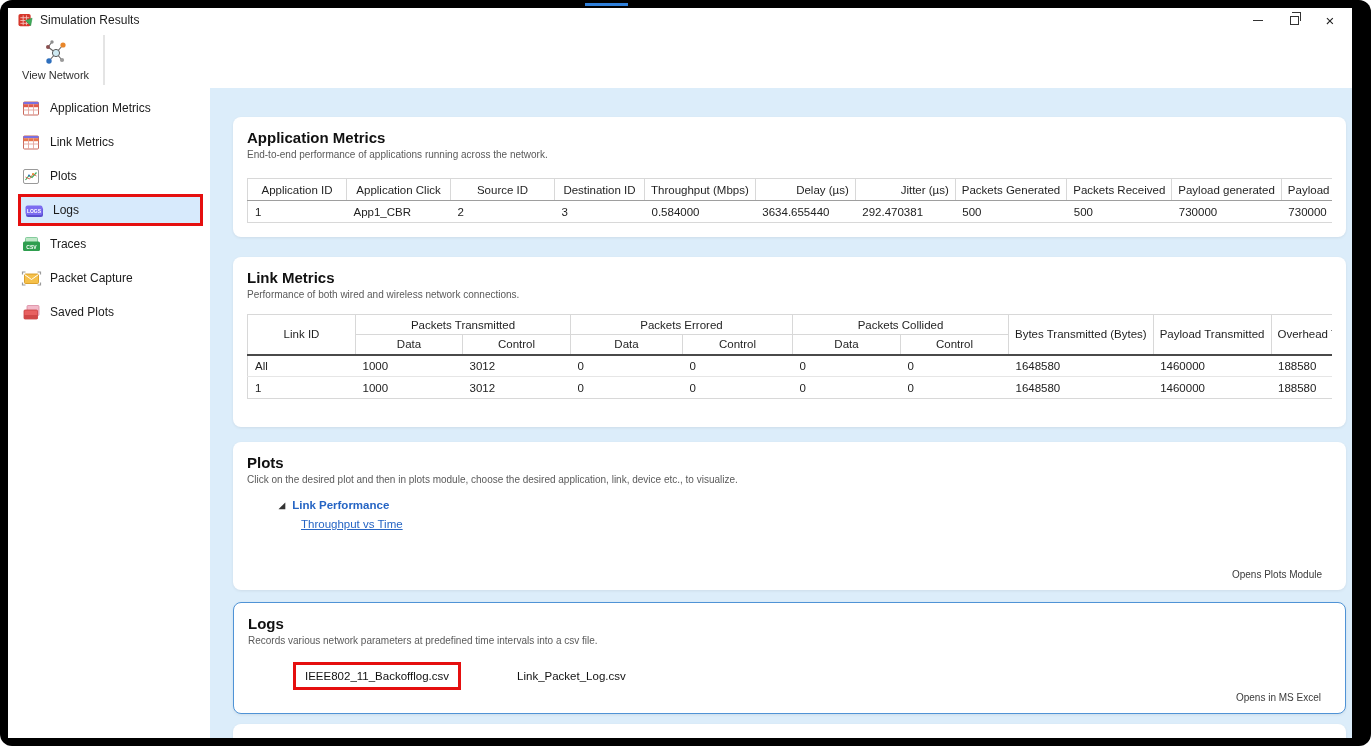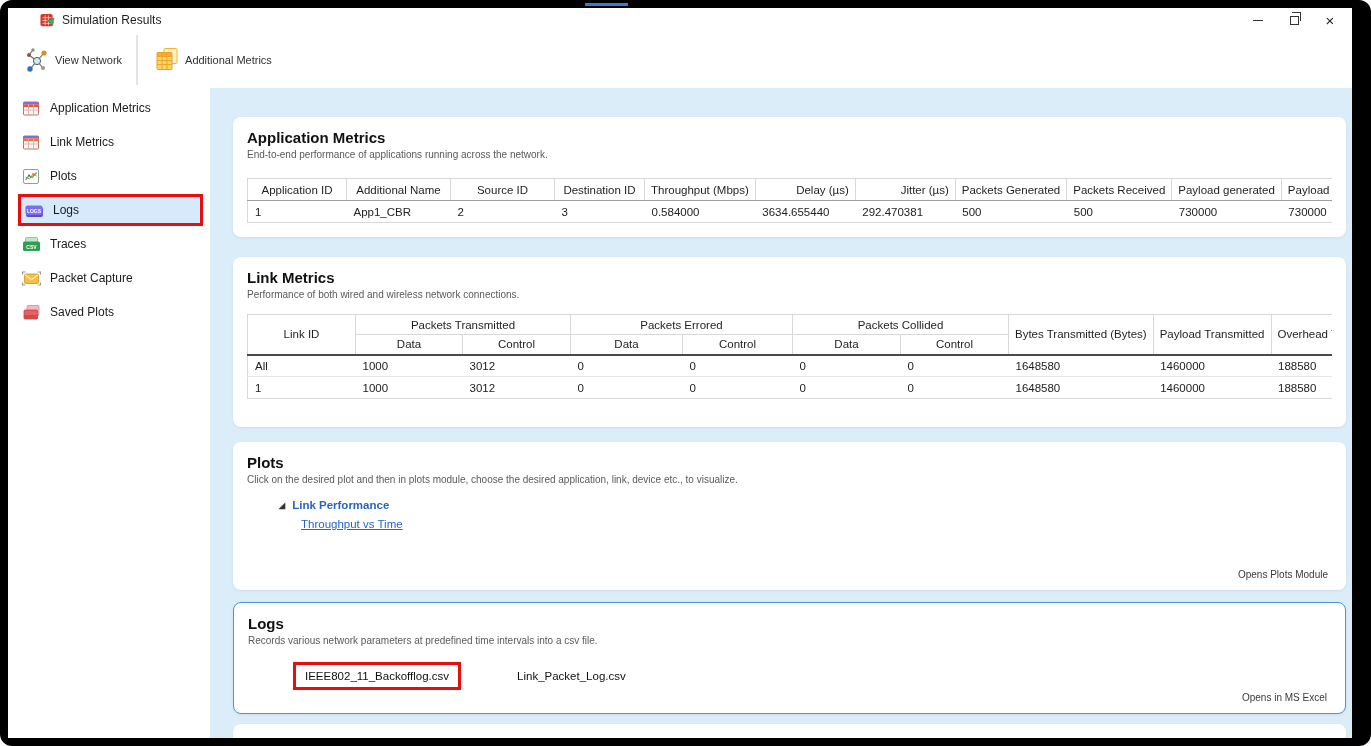--- a/index.html
+++ b/index.html
@@ -2,33 +2,33 @@
 <html><head>
 <meta charset="utf-8">
 <style>
   * { margin:0; padding:0; box-sizing:border-box; }
   html,body { width:1371px; height:746px; background:#ffffff; font-family:"Liberation Sans", sans-serif; }
   .frame { position:relative; width:1371px; height:746px; background:#000; border-radius:12px; overflow:hidden; }
   .top-dash { position:absolute; left:585px; top:3px; width:43px; height:3px; background:#2f7fd9; z-index:5; }
   .window { position:absolute; left:8px; top:8px; width:1344px; height:730px; background:#fff; overflow:hidden; }
 
   
-  .title-bar { height:24px; display:flex; align-items:center; padding-left:10px; background:#fff; position:relative;margin-left:22px; }
+  .title-bar { height:24px; display:flex; align-items:center; padding-left:10px; background:#fff; position:relative; }
   .app-ico { width:15px; height:15px; margin-right:7px; flex:0 0 auto; }
   .win-title { font-size:12px; color:#1c1c1c; }
   .win-controls { position:absolute; right:4px; top:0; height:24px; display:flex; }
   .win-btn { width:36px; height:24px; display:flex; align-items:center; justify-content:center; cursor:default; }
   .glyph-min { width:10px; border-top:1.4px solid #333; display:block; }
   .glyph-restore { position:relative; width:9px; height:9px; border:1.2px solid #333; background:#fff; }
   .glyph-restore::before { content:""; position:absolute; left:1.6px; top:-4.2px; width:8px; height:8px; border-top:1.2px solid #333; border-right:1.2px solid #333; }
   .glyph-close { font-size:15px; color:#222; line-height:1; }
 
   
   .toolbar { height:56px; display:flex; align-items:stretch; background:#fff; }
-  .tb-btn { display:flex; flex-direction:row; align-items:center; justify-content:center; gap:3px; padding:0 14px; min-width:92px; }
+  .tb-btn { display:flex; flex-direction:column; align-items:center; justify-content:center; gap:3px; padding:0 14px; min-width:92px; }
   .tb-btn .lbl { font-size:11px; color:#303030; white-space:nowrap; }
   .tb-sep { width:1px; background:#e4e4e4; margin:3px 0; }
 
   
   .body-row { display:flex; height:652px; }
   .sidebar { width:202px; background:#fff; padding-top:4px; flex:0 0 auto; }
   .side-item { height:32px; margin-bottom:2px; display:flex; align-items:center; gap:8px; padding-left:13px; font-size:12px; color:#1a1a1a; }
   .side-item .ico { width:21px; height:17px; flex:0 0 auto; }
   .side-item.active { height:32px; margin-left:10px; margin-right:7px; padding-left:3px; background:#d7eafc; border:3px solid #e50f0f; }
 
@@ -48,21 +48,21 @@
   table.mtable td { height:22px; padding:0 7px; white-space:nowrap; overflow:hidden; border-top:1px solid #e6e6e6; text-align:left; }
   table.app-t th { border-bottom:1px solid #9e9e9e; }
   .al-c { text-align:center; } .al-l { text-align:left; } .al-r { text-align:right; }
   table.link-t tr.subrow th, table.link-t th.deep { border-bottom:2px solid #4a4a4a; }
   table.link-t th.grp { border-bottom:1px solid #d8d8d8; }
 
   .tree { margin-top:14px; }
   .tree-group { margin-left:32px; display:flex; align-items:center; gap:7px; font-size:11.5px; font-weight:700; color:#2665c4; }
   .expander { font-size:8px; color:#333; }
   .tree-item { margin-left:54px; margin-top:7px; font-size:11.5px; color:#2665c4; text-decoration:underline; display:inline-block; }
-  .foot-note { position:absolute; right:18px; bottom:10px; font-size:10px; color:#3a3a3a; }
+  .foot-note { position:absolute; right:24px; bottom:10px; font-size:10px; color:#3a3a3a; }
 
   .files-row { margin-top:16px; display:flex; align-items:center; }
   .file-chip { font-size:11.5px; color:#111; }
   .file-chip.boxed { border:3px solid #e50f0f; padding:5px 9px;margin-left:45px; }
   .file-chip.second { margin-left:56px; }
 
   svg text { font-family:"Liberation Sans", sans-serif; }
 </style>
 </head>
 <body>
@@ -100,29 +100,20 @@
           <circle cx="22" cy="6" r="2.6" fill="#e8862a"></circle>
           <circle cx="7" cy="8" r="2" fill="#8a5050"></circle>
           <circle cx="11" cy="3" r="1.7" fill="#8d8d8d"></circle>
           <circle cx="8" cy="22" r="2.7" fill="#2e6fbd"></circle>
           <circle cx="21" cy="21" r="2.1" fill="#9a9a9a"></circle>
         </svg>
         <span class="lbl">View Network</span>
       </div>
       <div class="tb-sep"></div>
       <div class="tb-sep"></div>
-      <div class="tb-btn">
-        <svg width="30" height="27" viewBox="0 0 30 27">
-          <rect x="12" y="1.5" width="13" height="15" rx="1" fill="#fdf0cf" stroke="#f2b632" stroke-width="1"></rect>
-          <rect x="5" y="5.5" width="15" height="17" rx="1" fill="#fbd46a" stroke="#e8a020" stroke-width="1"></rect>
-          <path d="M5 9.5 H20 M5 13.5 H20 M5 17.5 H20 M10 5.5 V22.5 M15 5.5 V22.5" stroke="#e8a020" stroke-width="0.9" fill="none"></path>
-          <rect x="5" y="5.5" width="15" height="4" fill="#f2a52e" opacity="0.85"></rect>
-        </svg>
-        <span class="lbl">Additional Metrics</span>
-      </div>
     </div>
 
     <div class="body-row">
 
       <div class="sidebar">
 
         <div class="side-item">
           <svg class="ico" viewBox="0 0 21 17">
             <rect x="2.5" y="2" width="15" height="13" rx="1" fill="#ffffff" stroke="#c96a5e" stroke-width="1"></rect>
             <rect x="2.5" y="2" width="15" height="2.2" fill="#7a6fe0"></rect>
@@ -206,21 +197,21 @@
                   <col style="width:100px">
                   <col style="width:100px">
                   <col style="width:98px">
                 <col style="width:96px">
                   <col style="width:96px">
                   <col style="width:109px">
               </colgroup>
               <tbody>
                   <tr>
                 <th class="al-c">Application ID</th>
-                <th class="al-c">Additional Name</th>
+                <th class="al-c">Application Click</th>
                 <th class="al-c">Source ID</th>
                 <th class="al-c">Destination ID</th>
                 <th class="al-l">Throughput (Mbps)</th>
                 <th class="al-r">Delay (µs)</th>
                 <th class="al-r">Jitter (µs)</th>
                 <th class="al-c">Packets Generated</th>
                 <th class="al-c">Packets Received</th>
                 <th class="al-l">Payload generated</th>
                 <th class="al-l">Payload received (Bytes)</th>
               </tr>

